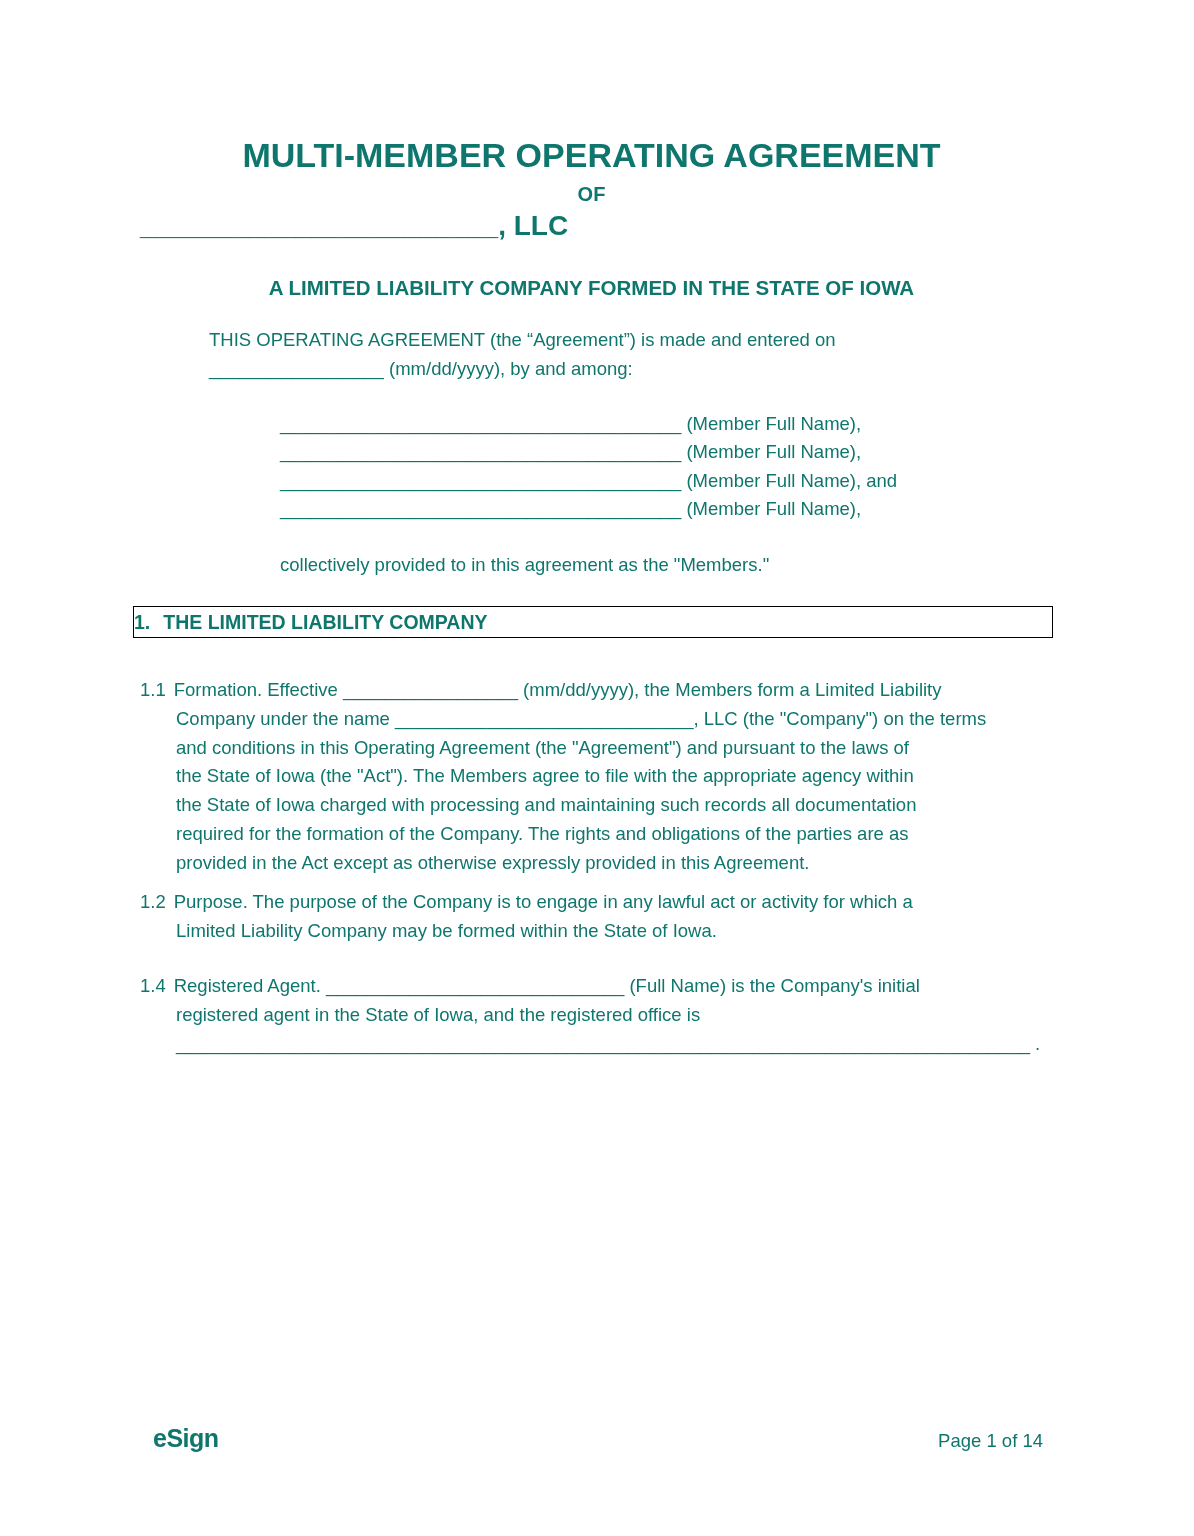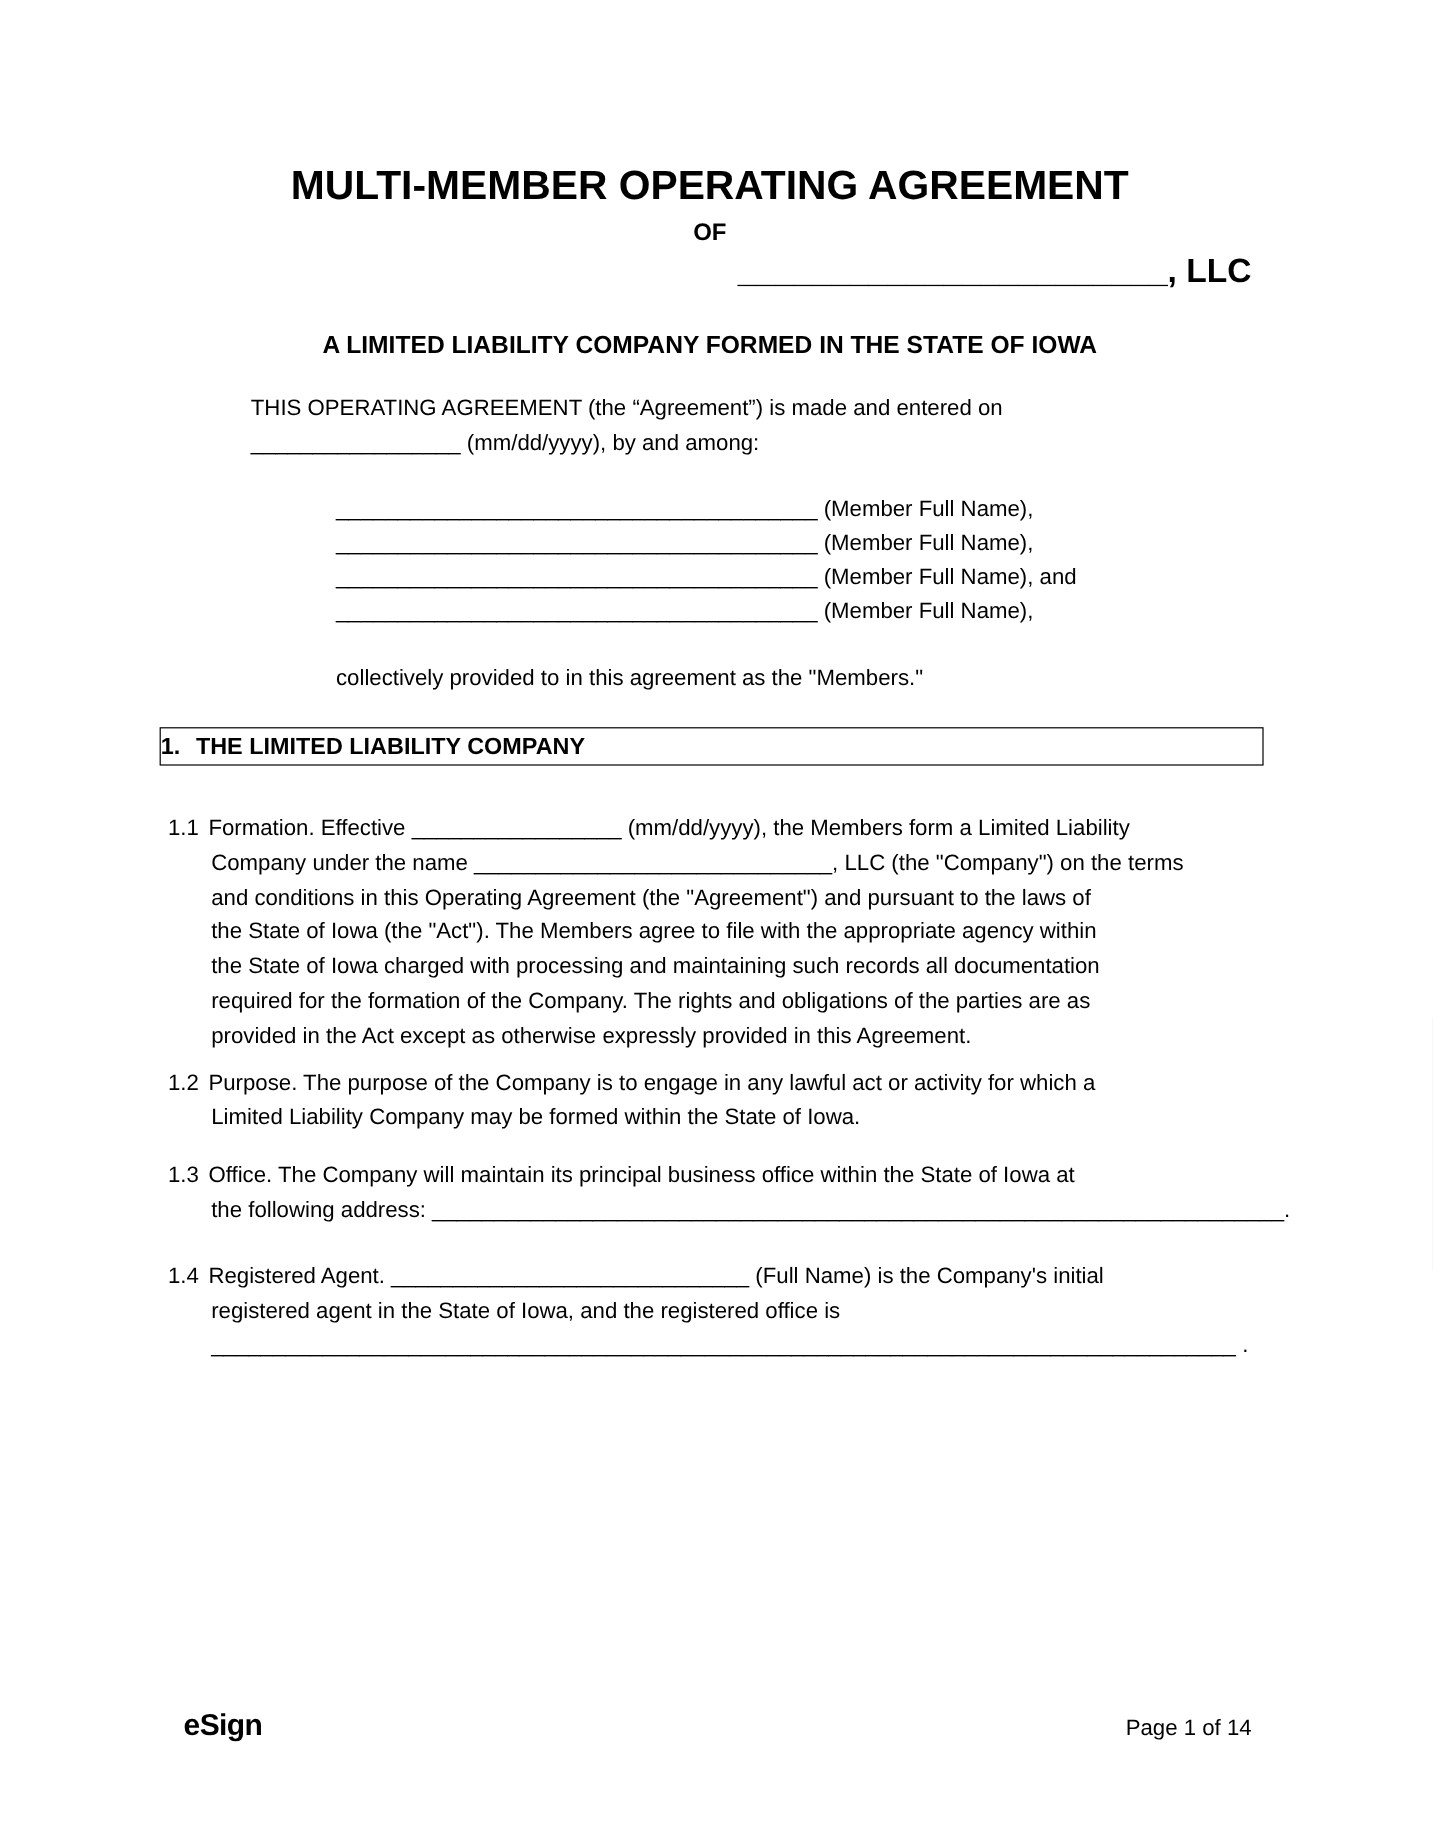--- a/index.html
+++ b/index.html
@@ -1,39 +1,39 @@
 <!DOCTYPE html>
 <html><head>
 <meta charset="utf-8">
 <style>
   html,body { margin:0; padding:0; background:#e8e8e8; }
   .page {
     width:1194px; height:1536px;
-    background:#ffffff; color:#000000;
+    background:#ffffff; color:#0f766e;
     font-family:"Liberation Sans","DejaVu Sans",sans-serif;
     position:relative;
     padding:0 151px 0 140px;
     box-sizing:border-box;
     margin:0 auto;
     overflow:hidden;
   }
   .b { font-weight:normal; }
 
   .doc-title {
     margin:0; padding-top:136px;
     font-size:34px; line-height:39px;
     font-weight:bold; text-align:center;
     white-space:nowrap;
   }
   .of-line {
     text-align:center; font-size:20px; line-height:23px;
     font-weight:bold; margin-top:8px;
   }
   .company-line {
-    text-align:right; font-size:28px; line-height:32px;
+    text-align:left; font-size:28px; line-height:32px;
     font-weight:bold; margin-top:4px; white-space:nowrap;
   }
   .subtitle {
     text-align:center; font-size:20.5px; line-height:24px;
     font-weight:bold; margin-top:34px; white-space:nowrap;
   }
 
   .intro {
     margin:26px 0 0 69px;
     font-size:18.5px; line-height:28.9px;
@@ -102,21 +102,20 @@
   </div>
 
   <p class="collective">collectively provided to in this agreement as the "Members."</p>
 
   <div class="section-box"><span class="sec-num">1.</span><span>THE LIMITED LIABILITY COMPANY</span></div>
 
   <p class="clause mt-1"><span class="b num">1.1</span><span class="b">Formation</span><span>. Effective _________________ (mm/dd/yyyy), the Members form a Limited Liability<br>Company under the name _____________________________, LLC (the "Company") on the terms<br>and conditions in this Operating Agreement (the "Agreement") and pursuant to the laws of<br>the State of Iowa (the "Act"). The Members agree to file with the appropriate agency within<br>the State of Iowa charged with processing and maintaining such records all documentation<br>required for the formation of the Company. The rights and obligations of the parties are as<br>provided in the Act except as otherwise expressly provided in this Agreement.</span></p>
 
   <p class="clause mt-2"><span class="b num">1.2</span><span class="b">Purpose</span><span>. The purpose of the Company is to engage in any lawful act or activity for which a<br>Limited Liability Company may be formed within the State of Iowa.</span></p>
 
-  <p class="clause mt-3"><span class="b num">1.3</span><span class="b">Office</span><span>. The Company will maintain its principal business office within the State of Iowa at<br>the following address: _____________________________________________________________________.</span></p>
 
   <p class="clause mt-4"><span class="b num">1.4</span><span class="b">Registered Agent</span><span>. _____________________________ (Full Name) is the Company's initial<br>registered agent in the State of Iowa, and the registered office is<br>___________________________________________________________________________________ .</span></p>
 
 
   <div class="footer-row">
     <div class="brand">eSign</div>
     <div class="page-num">Page 1 of 14</div>
   </div>
 
 </div>

